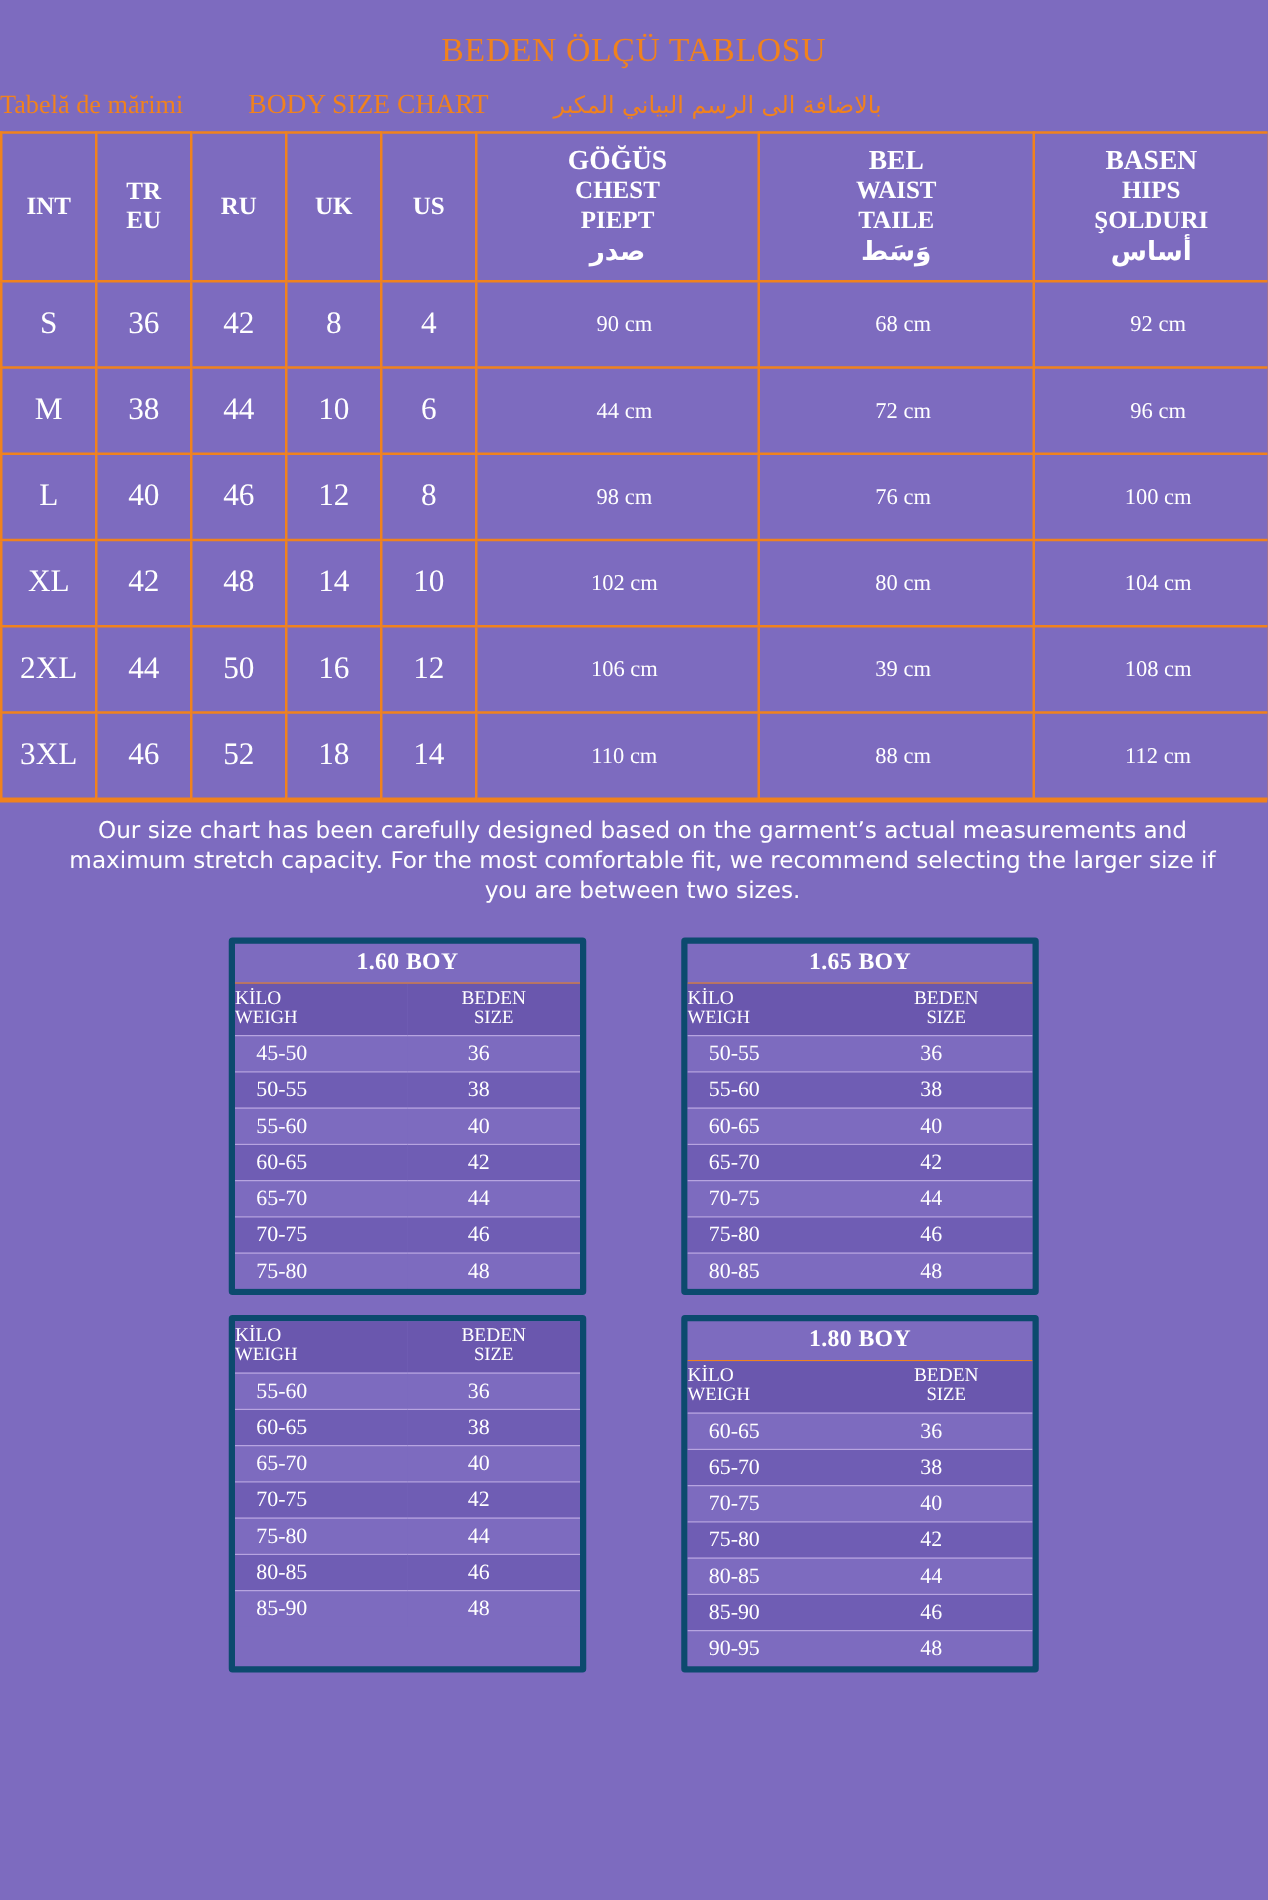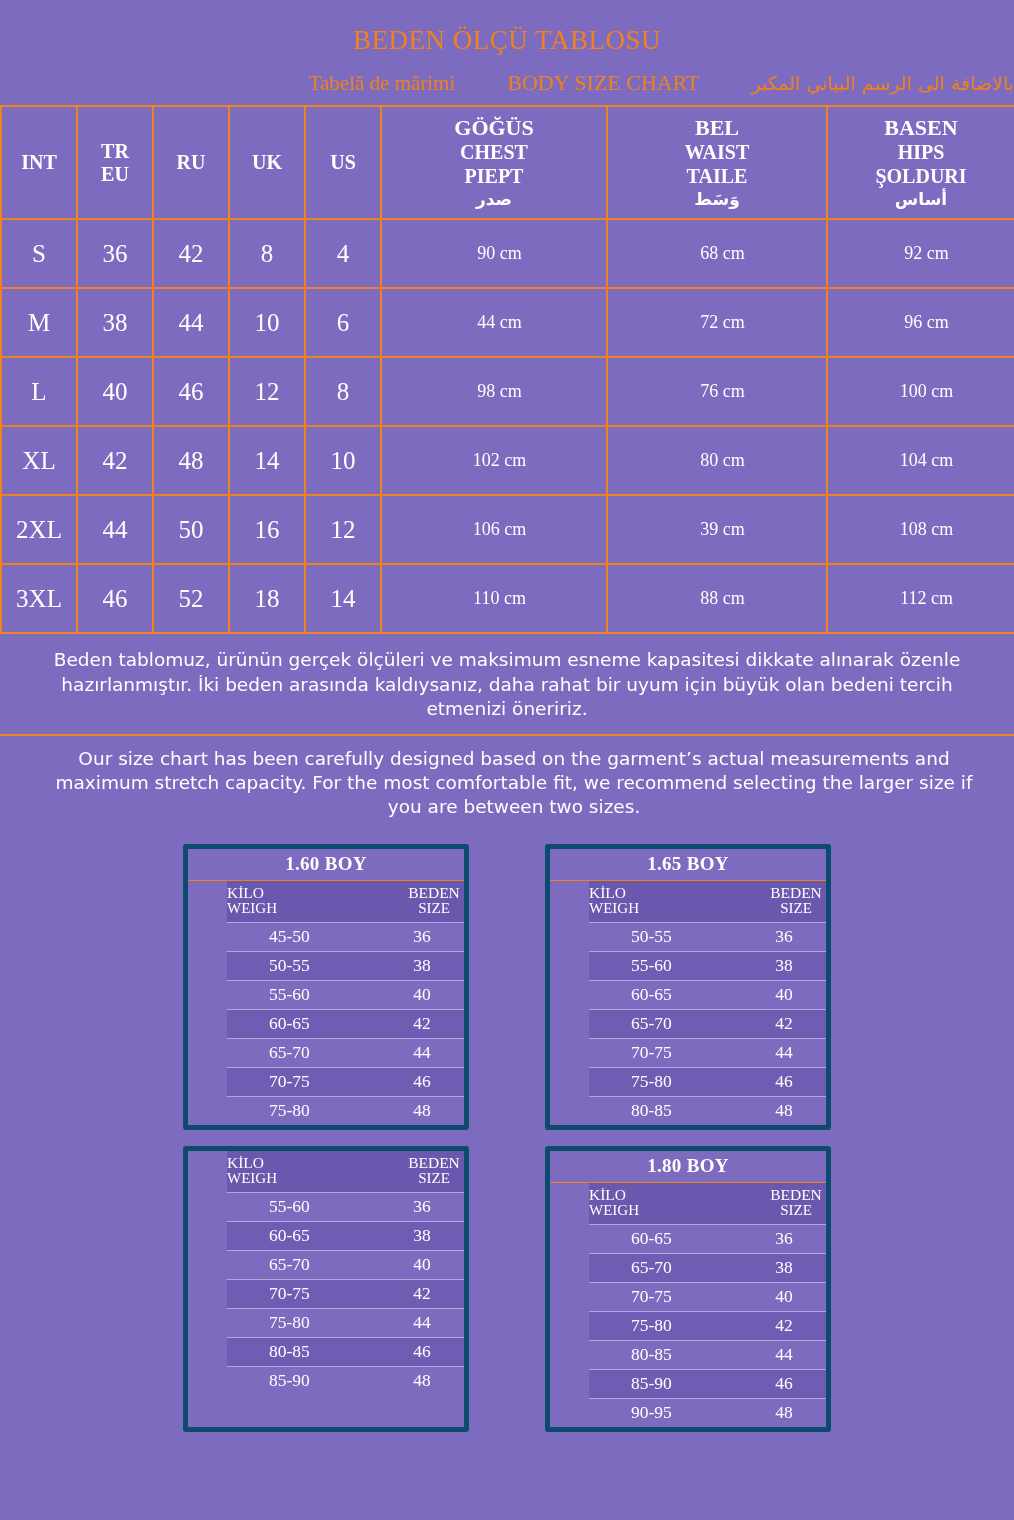--- a/index.html
+++ b/index.html
@@ -17,21 +17,21 @@
   .title-main {
     text-align: center;
     color: #f0821e;
     font-size: 27px;
     letter-spacing: 0.5px;
     padding-top: 27px;
     line-height: 1;
   }
   .title-row {
     display: flex;
-    justify-content: flex-end;
+    justify-content: flex-start;
     align-items: baseline;
     gap: 52px;
     color: #f0821e;
     padding-top: 16px;
     padding-bottom: 9px;
   }
   .title-ro { font-size: 21px; }
   .title-en { font-size: 22px; }
   .title-ar { font-size: 19px; font-family: "DejaVu Sans", sans-serif; direction: rtl; }
 
@@ -46,21 +46,21 @@
     text-align: center;
     color: #fff;
     background: #7d6bbf;
   }
   table.main th { padding: 8px 2px; vertical-align: middle; }
   table.main td { vertical-align: middle; }
 
   .hd-line1 { font-weight: bold; font-size: 22px; line-height: 1.15; }
   .hd-line2 { font-size: 20px; line-height: 1.2; }
   .hd-line3 { font-size: 20px; line-height: 1.2; }
-  .hd-ar { font-size: 17px; font-family: "DejaVu Sans", sans-serif; direction: rtl; line-height: 1.3; }
+  .hd-ar { font-size: 21px; font-family: "DejaVu Sans", sans-serif; direction: rtl; line-height: 1.3; }
   .hd-small { font-weight: bold; font-size: 20px; line-height: 1.15; }
 
   td.c-int { font-size: 25px; }
   td.c-num { font-size: 25px; }
   td.c-meas { font-size: 18px; padding-left: 12px; }
 
   .row-h { height: 69px; }
 
   
   col.w-int { width: 76px; }
@@ -109,35 +109,35 @@
     background: #7d6bbf;
   }
   .box-title {
     text-align: center;
     font-weight: bold;
     font-size: 19px;
     padding: 4px 0 5px 0;
     letter-spacing: 0.3px;
     border-bottom: 1px solid #f0821e;
   }
-  table.box-tbl { width: 100%; border-collapse: collapse; table-layout: fixed; margin-left: 39px; }
+  table.box-tbl { width: 100%; border-collapse: collapse; table-layout: fixed; }
   table.box-tbl td {
     font-size: 17.5px;
     padding: 3.5px 0 3.5px 0;
     text-align: center;
     border-top: 1px solid #b6a4e0;
   }
   table.box-tbl tr.hdr td {
     border-top: none;
     font-size: 15.5px;
     line-height: 1.05;
     padding: 4px 0 5px 0;
   }
   table.box-tbl tr.hdr td .l2 { display: block; font-size: 15px; }
-  table.box-tbl td.kilo { text-align: left; padding-left: 42px; }
+  table.box-tbl td.kilo { text-align: left; padding-left: 17px; }
   table.box-tbl td.size { text-align: center; padding-right: 24px; }
   table.box-tbl tr:nth-child(odd) td { background: #6f5db4; }
   table.box-tbl tr:nth-child(even) td { background: #7d6bbf; }
   table.box-tbl tr.hdr td { background: #6a57ae; }
 </style>
 </head>
 <body>
 
 <div class="page">
 
@@ -255,21 +255,20 @@
         <td class="c-num">52</td>
         <td class="c-num">18</td>
         <td class="c-num">14</td>
         <td class="c-meas">110 cm</td>
         <td class="c-meas">88 cm</td>
         <td class="c-meas">112 cm</td>
       </tr>
     </tbody>
   </table>
 
-  <div class="note note-tr">Beden tablomuz, ürünün gerçek ölçüleri ve maksimum esneme kapasitesi dikkate alınarak özenle hazırlanmıştır. İki beden arasında kaldıysanız, daha rahat bir uyum için büyük olan bedeni tercih etmenizi öneririz.</div>
   <div class="divider"></div>
   <div class="note note-en">Our size chart has been carefully designed based on the garment’s actual measurements and maximum stretch capacity. For the most comfortable fit, we recommend selecting the larger size if you are between two sizes.</div>
 
   <div class="boxes">
 
     <div class="box">
       <div class="box-title">1.60 BOY</div>
       <table class="box-tbl">
         <tbody>
             <tr class="hdr">

